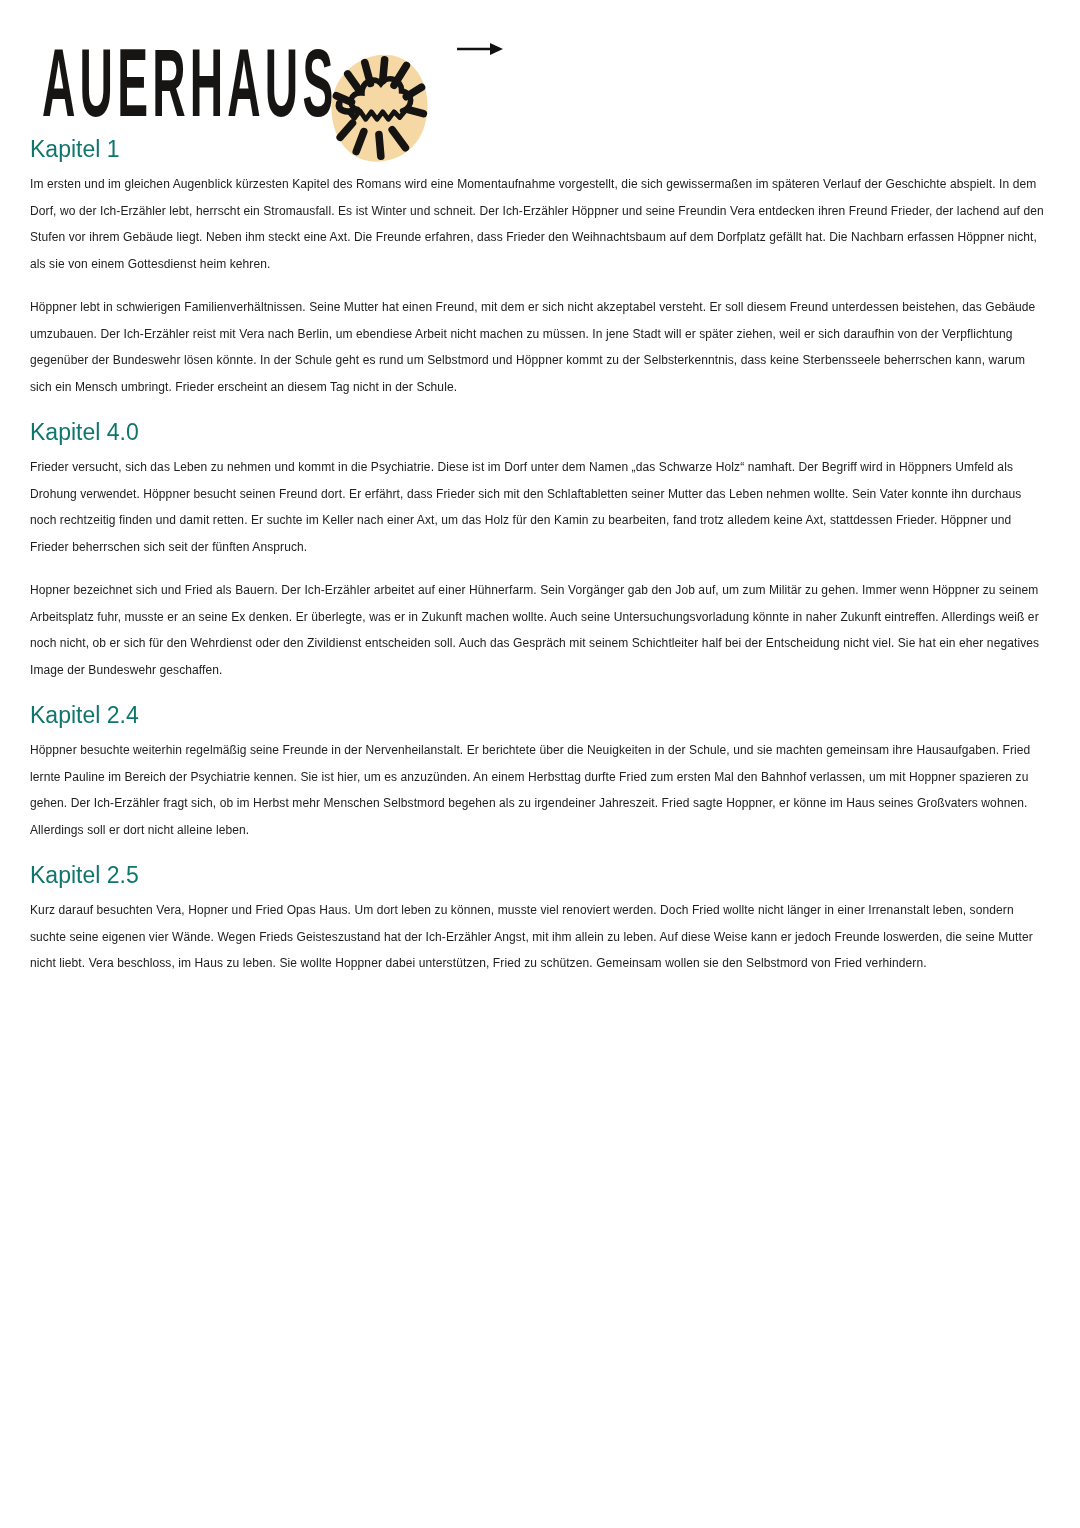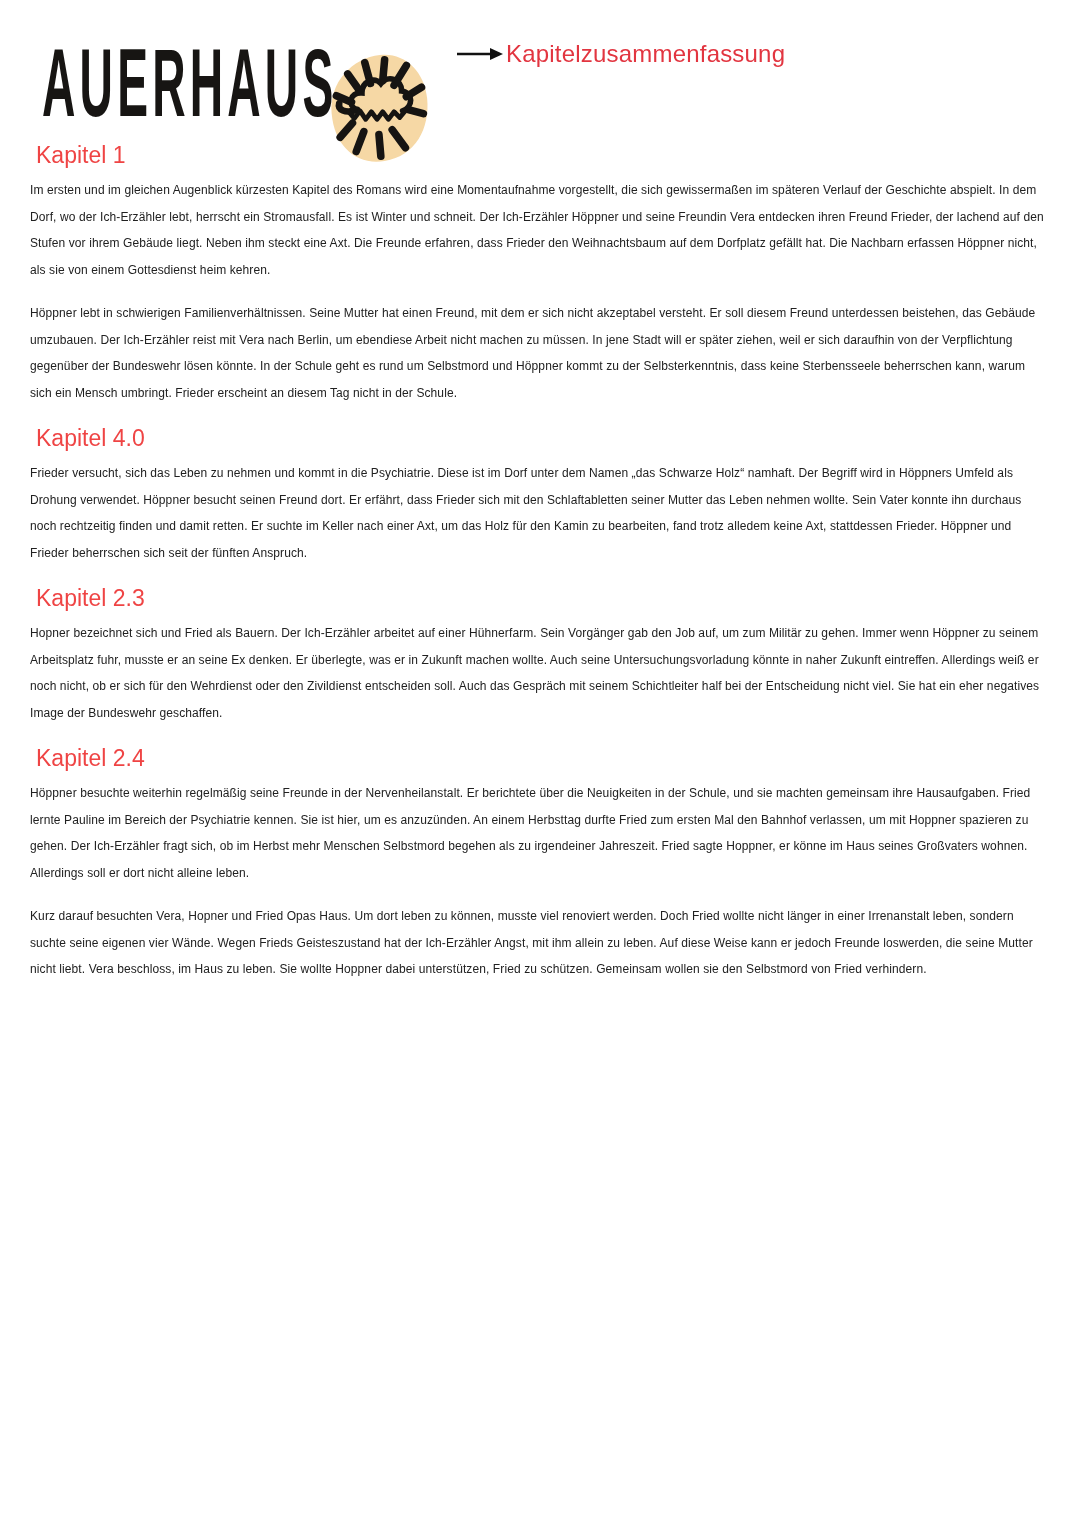--- a/index.html
+++ b/index.html
@@ -50,22 +50,22 @@
     font-weight: 400;
     color: #e23540;
     letter-spacing: 0.2px;
   }
 
   
   .content { padding-top: 14px; }
   .chapter-heading {
     font-size: 23px;
     font-weight: 400;
-    color: #ef4444;
-    margin: 6px;
+    color: #0f766e;
+    margin: 0;
     padding: 0;
     line-height: 30px;
   }
   .chapter-body {
     font-size: 12px;
     line-height: 26.5px;
     color: #212121;
     margin: 7px 0 0 0;
     max-width: 1020px;
     letter-spacing: 0.1px;
@@ -105,48 +105,47 @@
           <path d="M24 64 L30 71 L36 63 L42 72 L48 64 L54 72 L60 64 L66 72 L72 64 L78 70 L84 63" stroke-width="5" stroke-linejoin="round"></path>
         </g>
       </svg>
     </span>
 
     <span class="title-group">
       <svg class="arrow-icon" width="48" height="18" viewBox="0 0 48 18" aria-hidden="true">
         <line x1="1" y1="9" x2="36" y2="9" stroke="#111111" stroke-width="2.6"></line>
         <polygon points="34,3 47,9 34,15" fill="#111111"></polygon>
       </svg>
-      <span class="doc-title">Kapitelzusammenfassung</span>
     </span>
   </div>
 
   <div class="content">
 
     <section class="chapter">
       <h2 class="chapter-heading">Kapitel 1</h2>
       <p class="chapter-body">Im ersten und im gleichen Augenblick kürzesten Kapitel des Romans wird eine Momentaufnahme vorgestellt, die sich gewissermaßen im späteren Verlauf der Geschichte abspielt. In dem Dorf, wo der Ich-Erzähler lebt, herrscht ein Stromausfall. Es ist Winter und schneit. Der Ich-Erzähler Höppner und seine Freundin Vera entdecken ihren Freund Frieder, der lachend auf den Stufen vor ihrem Gebäude liegt. Neben ihm steckt eine Axt. Die Freunde erfahren, dass Frieder den Weihnachtsbaum auf dem Dorfplatz gefällt hat. Die Nachbarn erfassen Höppner nicht, als sie von einem Gottesdienst heim kehren.</p>
     </section>
 
     <section class="chapter">
       <p class="chapter-body">Höppner lebt in schwierigen Familienverhältnissen. Seine Mutter hat einen Freund, mit dem er sich nicht akzeptabel versteht. Er soll diesem Freund unterdessen beistehen, das Gebäude umzubauen. Der Ich-Erzähler reist mit Vera nach Berlin, um ebendiese Arbeit nicht machen zu müssen. In jene Stadt will er später ziehen, weil er sich daraufhin von der Verpflichtung gegenüber der Bundeswehr lösen könnte. In der Schule geht es rund um Selbstmord und Höppner kommt zu der Selbsterkenntnis, dass keine Sterbensseele beherrschen kann, warum sich ein Mensch umbringt. Frieder erscheint an diesem Tag nicht in der Schule.</p>
     </section>
 
     <section class="chapter">
       <h2 class="chapter-heading">Kapitel 4.0</h2>
       <p class="chapter-body">Frieder versucht, sich das Leben zu nehmen und kommt in die Psychiatrie. Diese ist im Dorf unter dem Namen „das Schwarze Holz“ namhaft. Der Begriff wird in Höppners Umfeld als Drohung verwendet. Höppner besucht seinen Freund dort. Er erfährt, dass Frieder sich mit den Schlaftabletten seiner Mutter das Leben nehmen wollte. Sein Vater konnte ihn durchaus noch rechtzeitig finden und damit retten. Er suchte im Keller nach einer Axt, um das Holz für den Kamin zu bearbeiten, fand trotz alledem keine Axt, stattdessen Frieder. Höppner und Frieder beherrschen sich seit der fünften Anspruch.</p>
     </section>
 
     <section class="chapter">
-      <h2 class="chapter-heading">Kapitel 2.3</h2>
       <p class="chapter-body">Hopner bezeichnet sich und Fried als Bauern. Der Ich-Erzähler arbeitet auf einer Hühnerfarm. Sein Vorgänger gab den Job auf, um zum Militär zu gehen. Immer wenn Höppner zu seinem Arbeitsplatz fuhr, musste er an seine Ex denken. Er überlegte, was er in Zukunft machen wollte. Auch seine Untersuchungsvorladung könnte in naher Zukunft eintreffen. Allerdings weiß er noch nicht, ob er sich für den Wehrdienst oder den Zivildienst entscheiden soll. Auch das Gespräch mit seinem Schichtleiter half bei der Entscheidung nicht viel. Sie hat ein eher negatives Image der Bundeswehr geschaffen.</p>
     </section>
 
     <section class="chapter">
       <h2 class="chapter-heading">Kapitel 2.4</h2>
       <p class="chapter-body">Höppner besuchte weiterhin regelmäßig seine Freunde in der Nervenheilanstalt. Er berichtete über die Neuigkeiten in der Schule, und sie machten gemeinsam ihre Hausaufgaben. Fried lernte Pauline im Bereich der Psychiatrie kennen. Sie ist hier, um es anzuzünden. An einem Herbsttag durfte Fried zum ersten Mal den Bahnhof verlassen, um mit Hoppner spazieren zu gehen. Der Ich-Erzähler fragt sich, ob im Herbst mehr Menschen Selbstmord begehen als zu irgendeiner Jahreszeit. Fried sagte Hoppner, er könne im Haus seines Großvaters wohnen. Allerdings soll er dort nicht alleine leben.</p>
     </section>
 
     <section class="chapter">
+      <h2 class="chapter-heading">Kapitel 2.5</h2>
       <p class="chapter-body">Kurz darauf besuchten Vera, Hopner und Fried Opas Haus. Um dort leben zu können, musste viel renoviert werden. Doch Fried wollte nicht länger in einer Irrenanstalt leben, sondern suchte seine eigenen vier Wände. Wegen Frieds Geisteszustand hat der Ich-Erzähler Angst, mit ihm allein zu leben. Auf diese Weise kann er jedoch Freunde loswerden, die seine Mutter nicht liebt. Vera beschloss, im Haus zu leben. Sie wollte Hoppner dabei unterstützen, Fried zu schützen. Gemeinsam wollen sie den Selbstmord von Fried verhindern.</p>
     </section>
 
   </div>
 </div>
 
 </body></html>

